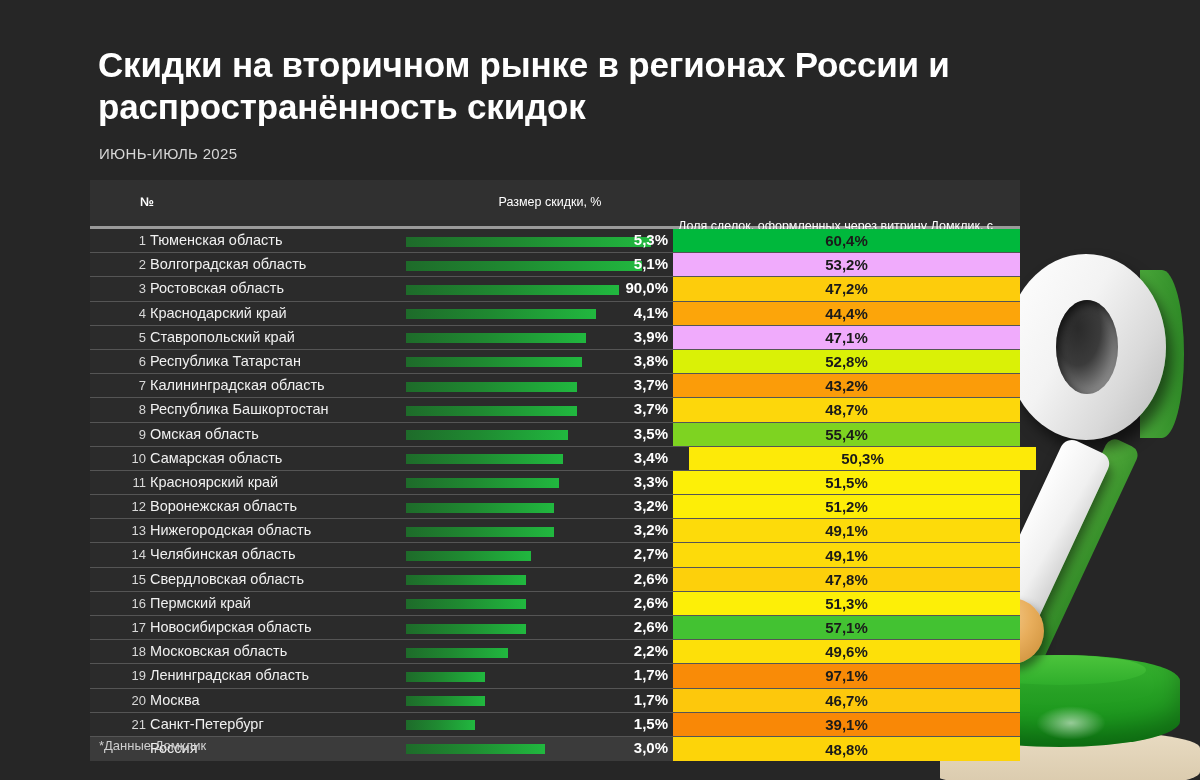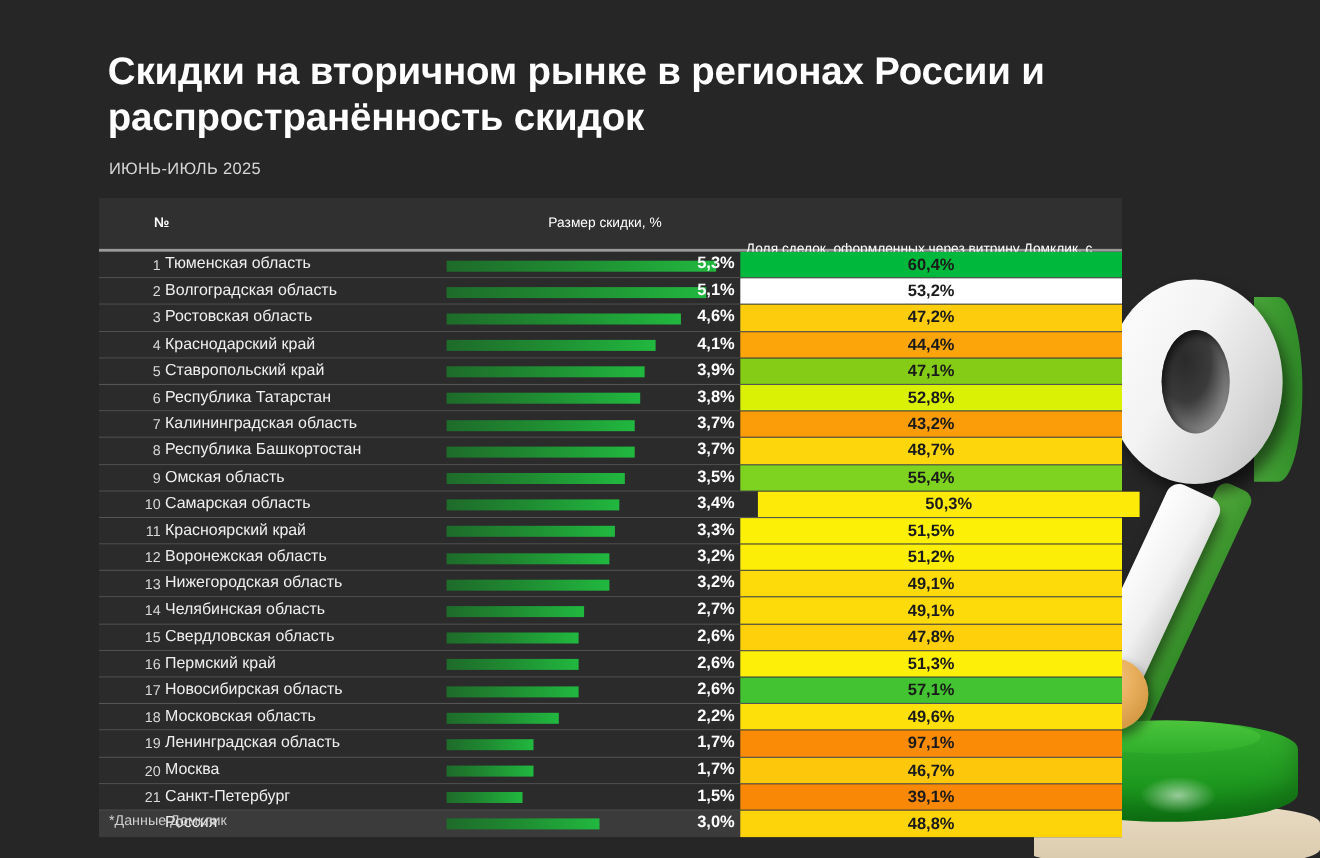--- a/index.html
+++ b/index.html
@@ -259,48 +259,48 @@
           <div class="c-val">5,3%</div>
           <div class="c-share" style="background: rgb(0, 184, 60);">60,4%</div>
         </div>
         <div class="row">
           <div class="c-num">2</div>
           <div class="c-region">Волгоградская область</div>
           <div class="bar-track">
             <div class="bar" style="width: 236px;"></div>
           </div>
           <div class="c-val">5,1%</div>
-          <div class="c-share" style="background: #ffffff;">53,2%</div>
+          <div class="c-share" style="background: #f0abfc;">53,2%</div>
         </div>
         <div class="row">
           <div class="c-num">3</div>
           <div class="c-region">Ростовская область</div>
           <div class="bar-track">
             <div class="bar" style="width: 213px;"></div>
           </div>
-          <div class="c-val">4,6%</div>
+          <div class="c-val">90,0%</div>
           <div class="c-share" style="background: rgb(253, 204, 12);">47,2%</div>
         </div>
         <div class="row">
           <div class="c-num">4</div>
           <div class="c-region">Краснодарский край</div>
           <div class="bar-track">
             <div class="bar" style="width: 190px;"></div>
           </div>
           <div class="c-val">4,1%</div>
           <div class="c-share" style="background: rgb(252, 165, 10);">44,4%</div>
         </div>
         <div class="row">
           <div class="c-num">5</div>
           <div class="c-region">Ставропольский край</div>
           <div class="bar-track">
             <div class="bar" style="width: 180px;"></div>
           </div>
           <div class="c-val">3,9%</div>
-          <div class="c-share" style="background: #84cc16;">47,1%</div>
+          <div class="c-share" style="background: #f0abfc;">47,1%</div>
         </div>
         <div class="row">
           <div class="c-num">6</div>
           <div class="c-region">Республика Татарстан</div>
           <div class="bar-track">
             <div class="bar" style="width: 176px;"></div>
           </div>
           <div class="c-val">3,8%</div>
           <div class="c-share" style="background: rgb(218, 241, 6);">52,8%</div>
         </div>

